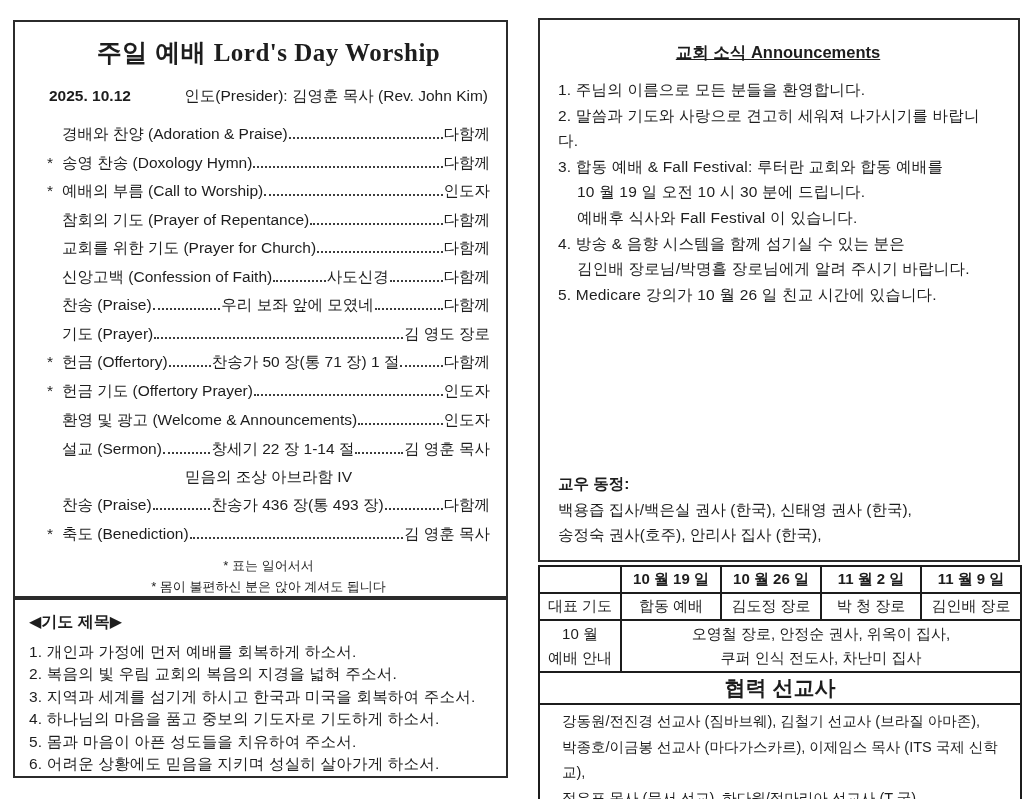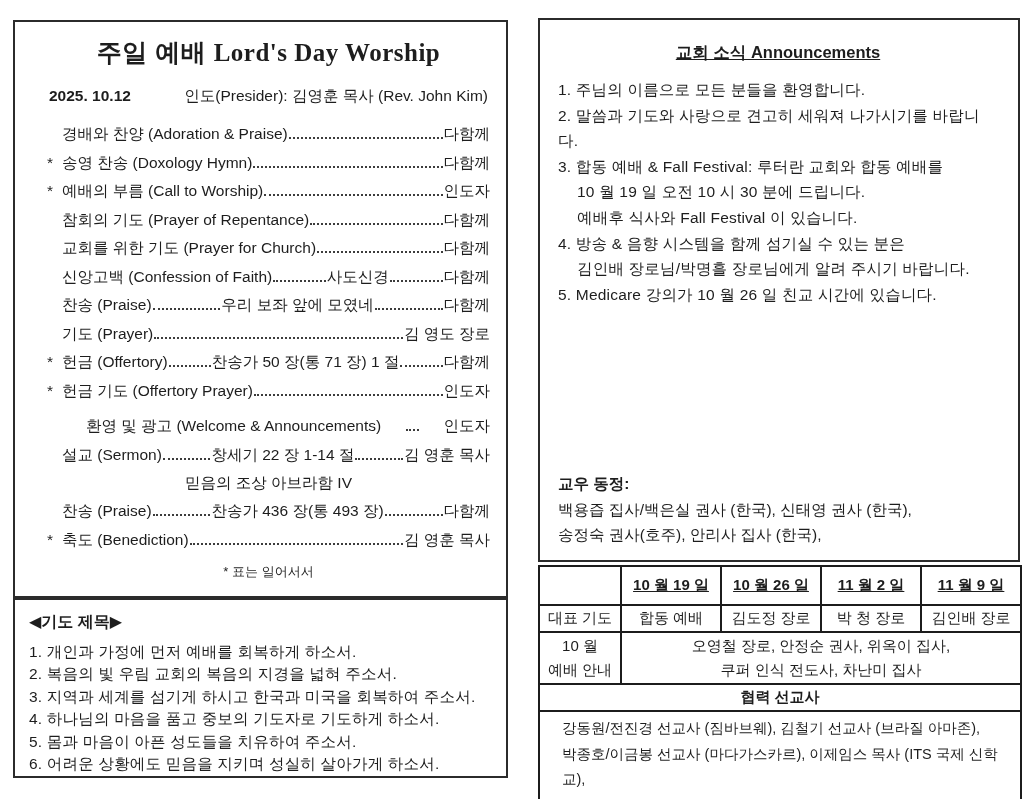--- a/index.html
+++ b/index.html
@@ -10,21 +10,21 @@
   .box { position:absolute; box-sizing:border-box; background:#fff; border:2px solid #2b2b2b; }
 
   
   #worship-box { left:13px; top:20px; width:495px; height:578px; padding:8px 16px 0 32px; }
   .worship-title { text-align:center; font-size:25px; font-weight:bold; margin-top:6px; letter-spacing:0.5px; }
   .title-en { font-family:"Liberation Serif","DejaVu Serif",serif; }
   .date-row { display:flex; justify-content:space-between; align-items:baseline; margin-top:17px; font-size:15.5px; padding:0 2px; }
   .date-val { font-weight:bold; }
   .worship-list { margin-top:13px; font-size:15.5px; }
   .wrow { display:flex; align-items:baseline; height:28.5px; line-height:28.5px; }
-  .gap-before { margin-top:7px;gap:24px; }
+  .gap-before { margin-top:1px; }
   .wstar { flex:0 0 15px; }
   .wleft,.wmid,.wright { white-space:nowrap; }
   .dots { flex:1 1 12px; min-width:12px; border-bottom:2.3px dotted #3c3c3c; align-self:center; transform:translateY(4px); margin:0 1px; }
   .sermon-sub { text-align:center; height:28px; line-height:28px; font-size:15.5px; }
   .footnotes { text-align:center; margin-top:7px; font-size:13px; line-height:21px; }
 
   
   #prayer-box { left:13px; top:598px; width:495px; height:180px; padding:10px 14px; }
   .prayer-title { font-weight:bold; font-size:16px; line-height:24px; }
   .prayer-item { font-size:15.5px; line-height:22.4px; letter-spacing:0.2px; }
@@ -35,24 +35,24 @@
   .ann-title { text-align:center; font-weight:bold; text-decoration:underline; font-size:16.5px; margin:8px 0 13px 0; }
   .ann-line { font-size:15.5px; line-height:25.6px; letter-spacing:0.2px; }
   .ann-line.indent { padding-left:19px; }
   .member-news { margin-top:auto; }
   .mn-title { font-weight:bold; font-size:15.5px; line-height:27px; }
   .mn-line { font-size:15.5px; line-height:25.6px; }
 
   
   #schedule { position:absolute; left:538px; top:565px; width:482px; border-collapse:collapse; table-layout:fixed; }
   #schedule td { border:2px solid #1c1c1c; text-align:center; font-size:15px; padding:1px 2px; vertical-align:middle; box-sizing:border-box; }
-  #schedule .hdr { font-weight:bold; height:39px;text-decoration:underline; }
+  #schedule .hdr { font-weight:bold; height:27px; }
   #schedule .r { height:27px; }
   #schedule .two-line { height:49px; line-height:24px; }
-  #schedule .miss-title { font-weight:bold; height:27px; font-size:15px; }
+  #schedule .miss-title { font-weight:bold; height:27px; font-size:21px; }
   #schedule .miss-cell { text-align:left; padding:4px 22px; line-height:25.5px; font-size:14.5px; height:81px;margin-top:14px; }
 </style>
 </head>
 <body>
 
 <div class="box" id="worship-box">
   <div class="worship-title">
     <span>주일 예배</span>
     <span class="title-en">Lord's Day Worship</span>
   </div>
@@ -154,20 +154,21 @@
     <div class="wrow">
       <span class="wstar">*</span>
       <span class="wleft">축도 (Benediction)</span>
       <span class="dots"></span>
       <span class="wright">김 영훈 목사</span>
     </div>
   </div>
 
   <div class="footnotes">
     <div>* 표는 일어서서</div>
+    <div>* 몸이 불편하신 분은 앉아 계셔도 됩니다</div>
   </div>
 </div>
 
 <div class="box" id="prayer-box">
   <div class="prayer-title">◀기도 제목▶</div>
   <div class="prayer-list">
     <div class="prayer-item">1. 개인과 가정에 먼저 예배를 회복하게 하소서.</div>
     <div class="prayer-item">2. 복음의 빛 우림 교회의 복음의 지경을 넓혀 주소서.</div>
     <div class="prayer-item">3. 지역과 세계를 섬기게 하시고 한국과 미국을 회복하여 주소서.</div>
     <div class="prayer-item">4. 하나님의 마음을 품고 중보의 기도자로 기도하게 하소서.</div>

